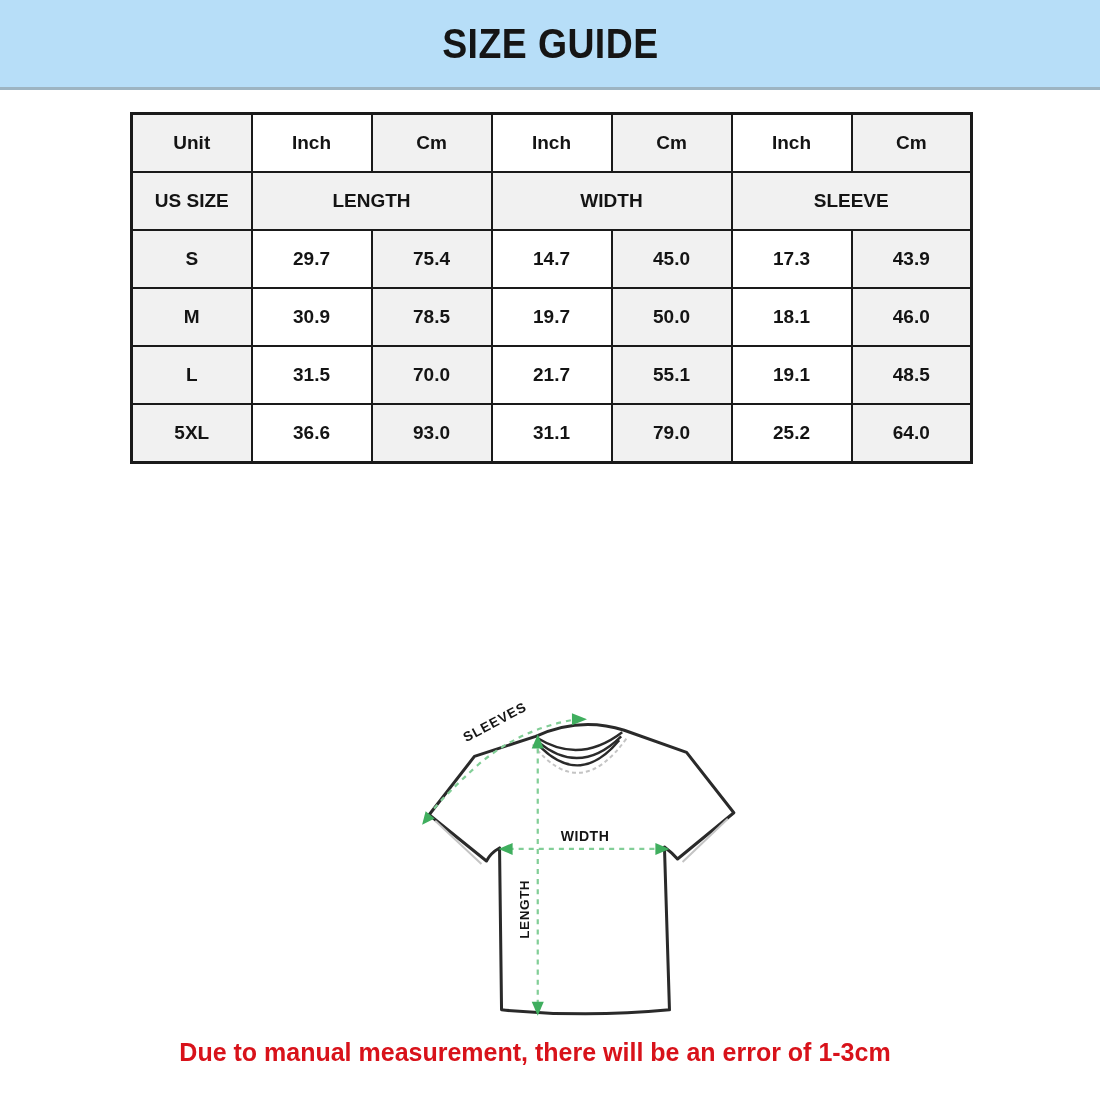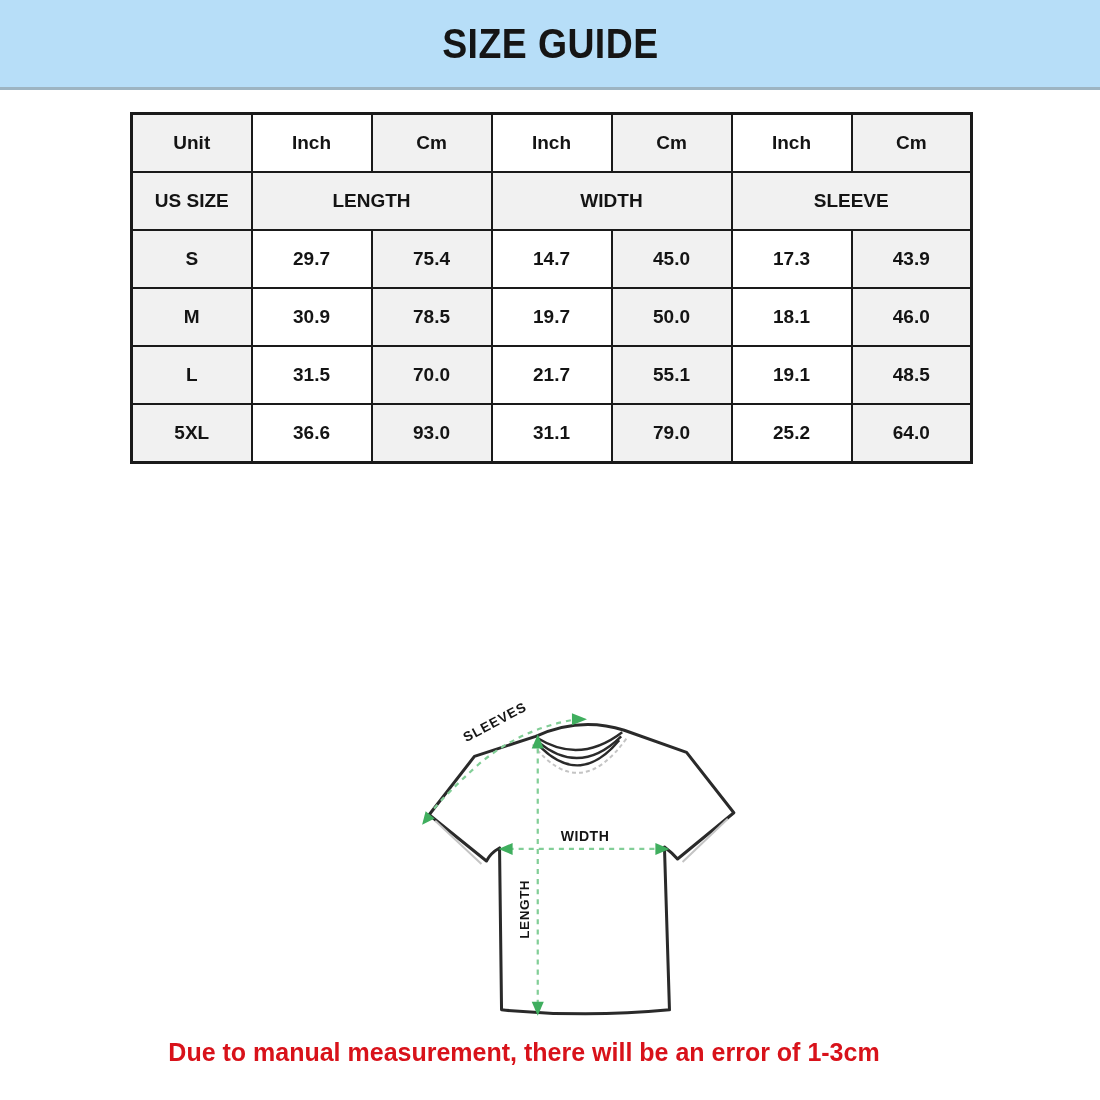--- a/index.html
+++ b/index.html
@@ -33,21 +33,21 @@
   .size-table .g{background:#f1f1f1;}
   .size-table .w{background:#ffffff;}
 
   
   .shirt{position:absolute;left:402px;top:690px;}
   .meas{stroke:#82ce97;stroke-width:2.2;stroke-dasharray:5 5;fill:none;}
   .shirt text{fill:#151515;font-family:"Liberation Sans",sans-serif;font-weight:bold;}
 
   
   .note{
-    position:absolute;top:1038px;left:4px;width:1040px;
+    position:absolute;top:1038px;left:15px;width:1040px;
     text-align:center;font-size:25px;font-weight:bold;
   }
 </style>
 </head>
 <body>
 
 <div class="canvas">
 
   <div class="banner" style="background: rgb(183, 222, 248);">
     <h1>SIZE GUIDE</h1>

